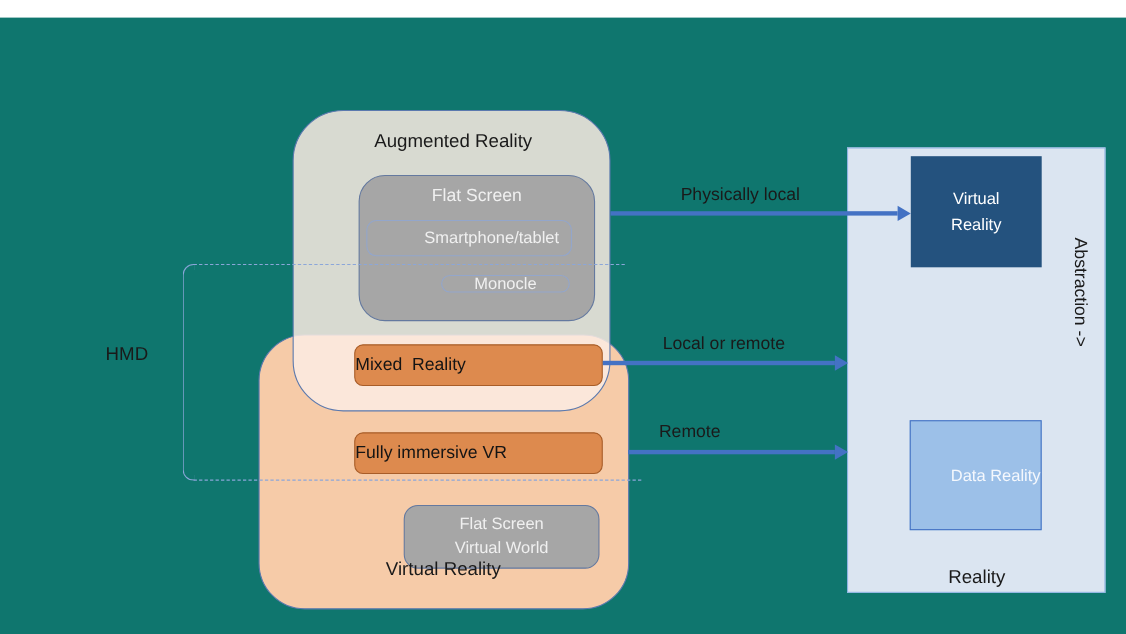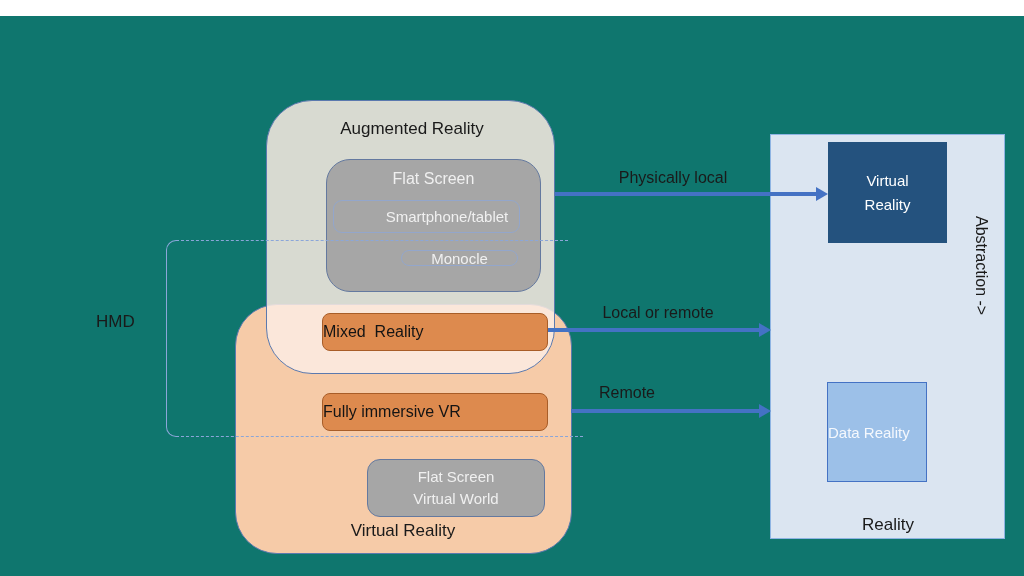--- a/index.html
+++ b/index.html
@@ -13,21 +13,21 @@
   .vr-rect{
     left:235px;top:288px;width:337px;height:250px;border-radius:42px;
     background:var(--vr_fill);border:1.5px solid var(--outline_blue);z-index:1;
   }
   .ar-rect{
     left:266px;top:84px;width:289px;height:274px;border-radius:46px;
     background:rgba(252,236,227,0.85);border:1.5px solid var(--outline_blue);z-index:2;
   }
   .region-label{font-size:17px;color:#1a1a1a;text-align:center;z-index:7;}
   .ar-label{left:327px;top:103px;width:170px;}
-  .vr-label{left:318px;top:505px;width:170px;}
+  .vr-label{left:318px;top:492px;width:170px;}
 
   
   .flat-screen-box{
     left:326px;top:143px;width:215px;height:133px;border-radius:24px;
     background:var(--gray_fill);border:1.5px solid var(--gray_border);z-index:3;
   }
   .flat-screen-label{left:326px;top:154px;width:215px;text-align:center;
     color:var(--gray_text);font-size:16px;z-index:4;}
   .sub-gray{
     background:var(--gray_fill);border:1.5px solid var(--gray_border_light);
@@ -56,23 +56,23 @@
   .reality-panel{
     left:770px;top:118px;width:235px;height:405px;
     background:var(--panel_fill);border:1.5px solid var(--panel_border);z-index:1;
   }
   .physical-box{
     left:828px;top:126px;width:119px;height:101px;background:var(--dark_blue);
     color:#fff;font-size:15px;display:flex;flex-direction:column;align-items:center;
     justify-content:center;line-height:1.6;z-index:2;
   }
   .data-box{
-    left:827px;top:366px;width:100px;height:100px;background:var(--mid_blue);
+    left:827px;top:366px;width:120px;height:100px;background:var(--mid_blue);
     border:1.5px solid var(--accent);color:#f5f8fd;font-size:15px;display:flex;
-    align-items:center;justify-content:flex-start;z-index:2;
+    align-items:center;justify-content:flex-end;z-index:2;
   }
   .reality-label{left:838px;top:499px;width:100px;text-align:center;font-size:17px;z-index:2;}
   .abstraction-label{
     left:972px;top:200px;writing-mode:vertical-rl;font-size:16px;color:#1a1a1a;z-index:2;
   }
 
   
   .arrow-shaft{height:4px;background:var(--accent);z-index:6;}
   .arrow-head{
     width:0;height:0;border-left:12px solid var(--accent);

